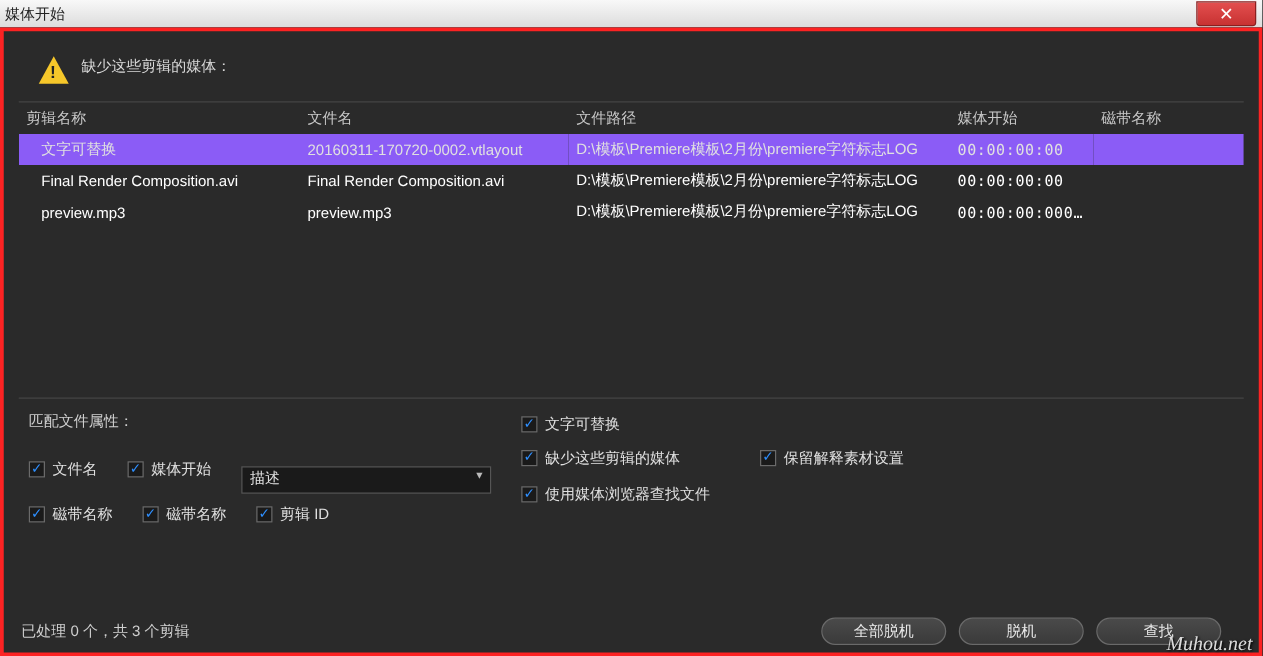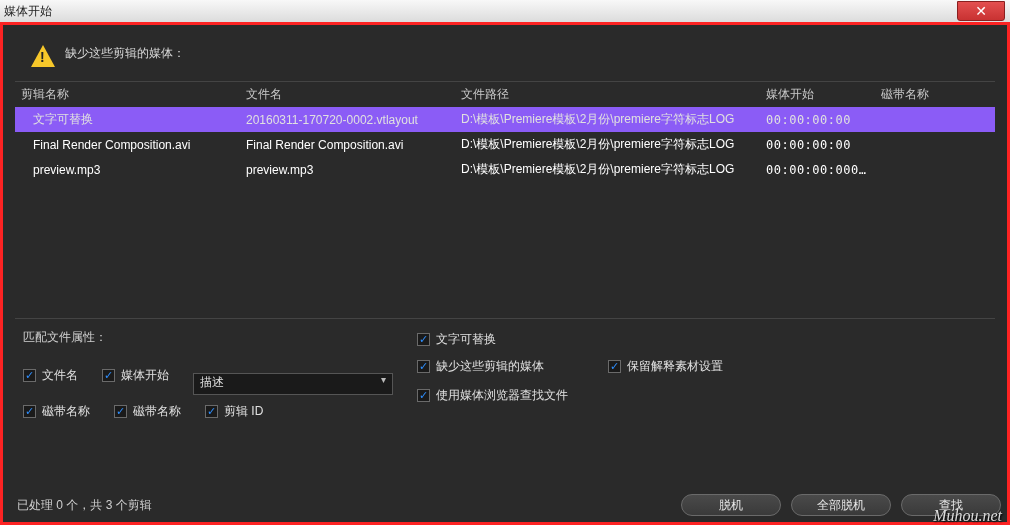--- a/index.html
+++ b/index.html
@@ -58,21 +58,21 @@
     td.c1 { padding-left: 18px; }
     .timecode { font-family: "Consolas", monospace; letter-spacing: 0.5px; }
     .opts { display: flex; gap: 24px; margin: 10px 10px 0 10px; }
     .opt-col { display: flex; flex-direction: column; gap: 8px; }
     .fieldset-title { color: #d0d0d0; margin-bottom: 2px; }
     .opt-left-row { display: flex; gap: 24px; align-items: center; }
     .chk { display: flex; align-items: center; gap: 6px; }
     .chk-box { width: 13px; height: 13px; background: #1a1a1a; border: 1px solid #6a6a6a; display: flex; align-items: center; justify-content: center; color: #2e8fff; font-size: 11px; line-height: 1; }
     .dd { width: 200px; height: 22px; background: #1a1a1a; border: 1px solid #555; display: flex; align-items: flex-start; justify-content: space-between; padding: 0 6px; margin-top: 17px; }
     .dd-arrow { font-size: 10px; color: #bbb; }
-    .footer { position: absolute; bottom: 6px; left: 8px; right: 0; display: flex; align-items: center; justify-content: space-between; }
+    .footer { position: absolute; bottom: 6px; left: 8px; right: 24px; display: flex; align-items: center; justify-content: space-between; }
     .status { color: #cfcfcf; font-size: 12px; padding-left: 6px; }
     .btn-row { display: flex; gap: 10px; padding-right: 6px; }
     .btn { min-width: 100px; height: 22px; background: linear-gradient(#4a4a4a, #3a3a3a); border: 1px solid #6a6a6a; border-radius: 11px; display: flex; align-items: center; justify-content: center; color: #e8e8e8; font-size: 12px; padding: 0 14px; }
     .watermark { position: absolute; right: 8px; bottom: 0px; font-style: italic; font-family: Georgia, serif; color: #dcdcdc; font-size: 16px; text-shadow: 1px 1px 2px #000; pointer-events: none; }
     .opt-right { padding-top: 0; }
     .opt-right .chk { margin-top: 2px; }
     .right-grid { display: grid; grid-template-columns: auto auto; column-gap: 40px; row-gap: 10px; }
   </style>
 </head>
 <body>
@@ -186,21 +186,21 @@
             <span class="chk-box">✓</span>
             <span>使用媒体浏览器查找文件</span>
           </label>
       </div>
     </div>
   </div>
 
   <div class="footer">
     <div class="status">已处理 0 个，共 3 个剪辑</div>
     <div class="btn-row">
+      <div class="btn">全部脱机</div>
       <div class="btn">脱机</div>
-      <div class="btn">全部脱机</div>
       <div class="btn">查找</div>
     </div>
   </div>
 
 </div>
 
 <div class="watermark">Muhou.net</div>
 
 </body></html>

